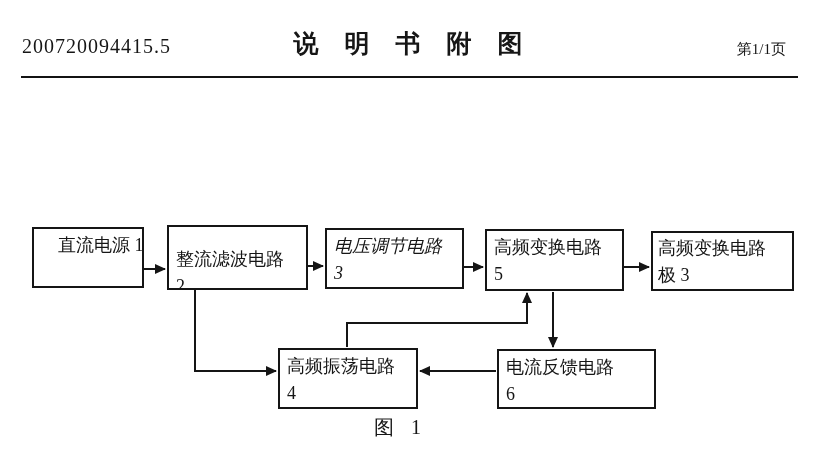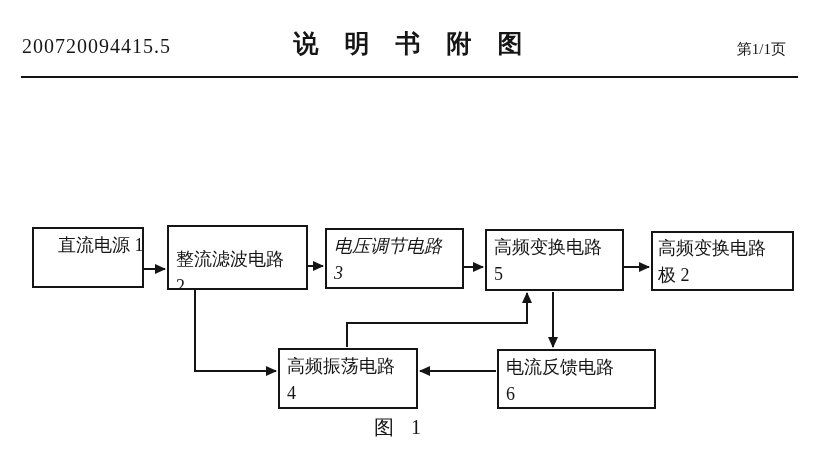--- a/index.html
+++ b/index.html
@@ -85,21 +85,21 @@
     <span class="l">3</span>
   </div>
 
   <div class="blk" id="blk-5">
     <span class="l">高频变换电路</span>
     <span class="l">5</span>
   </div>
 
   <div class="blk" id="blk-7">
     <span class="l">高频变换电路</span>
-    <span class="l">极 2</span>
+    <span class="l">极 3</span>
   </div>
 
   <div class="blk" id="blk-4">
     <span class="l">高频振荡电路</span>
     <span class="l">4</span>
   </div>
 
   <div class="blk" id="blk-6">
     <span class="l">电流反馈电路</span>
     <span class="l">6</span>

